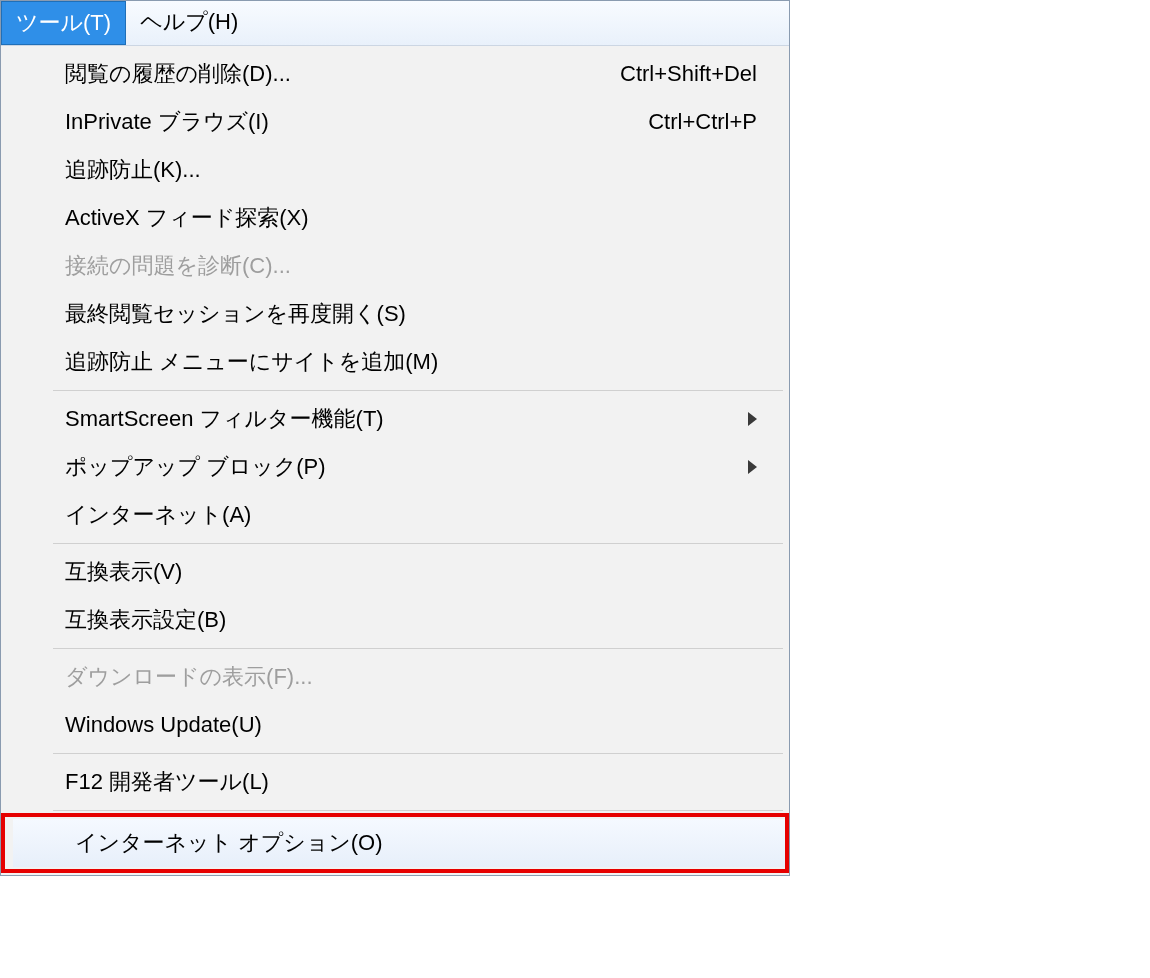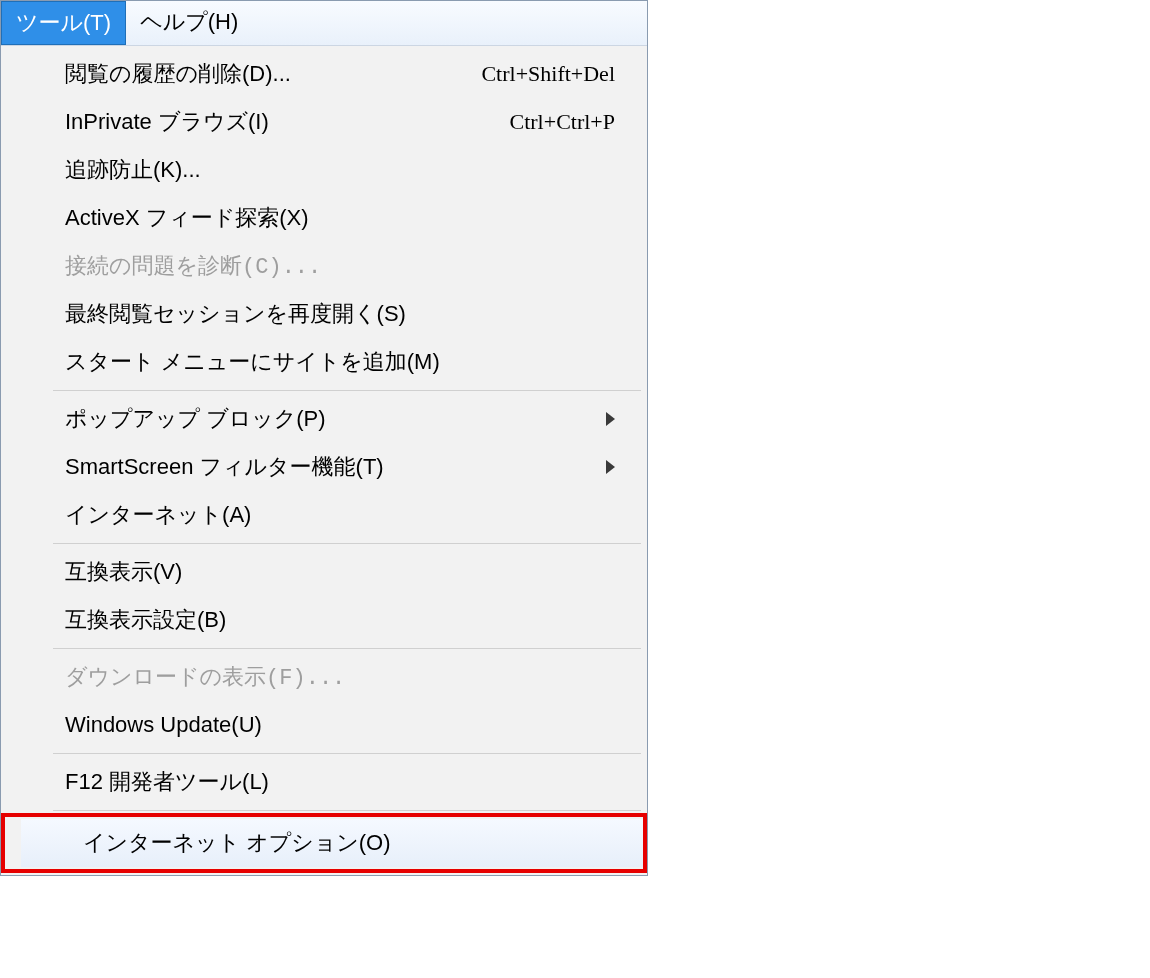--- a/index.html
+++ b/index.html
@@ -4,21 +4,21 @@
 <style>
   * { box-sizing: border-box; margin: 0; padding: 0; }
   body {
     font-family: "Meiryo", "Yu Gothic", "MS PGothic", sans-serif;
     font-size: 22px;
     background: #ffffff;
     width: 1150px;
     height: 978px;
   }
   .menu-container {
-    width: 648px;
+    width: 790px;
     border: 1px solid #8a9bb0;
     background: #f2f2f2;
   }
   .menubar {
     display: flex;
     background: linear-gradient(#f8fbff, #e9f1fb);
     border-bottom: 1px solid #ccd6e3;
   }
   .menubar-item {
     padding: 6px 14px 6px 14px;
@@ -43,47 +43,45 @@
     padding-right: 30px;
     cursor: default;
   }
   .menu-item .label {
     flex: 1;
     color: #000;
     white-space: nowrap;
   }
   .menu-item.disabled .label {
     color: #9e9e9e;
-    font-family: Liberation Mono, monospace;
   }
   .menu-item .shortcut {
     color: #000;
     white-space: nowrap;
     margin-left: 20px;
-    font-family: Liberation Serif, serif;
   }
   .menu-item .submenu-arrow {
     width: 0; height: 0;
     border-top: 7px solid transparent;
     border-bottom: 7px solid transparent;
     border-left: 9px solid #3a3a3a;
     margin-left: 12px;
   }
   .menu-item.disabled .submenu-arrow {
     border-left-color: #b8b8b8;
   }
   .separator {
     height: 1px;
     background: #d0d0d0;
     margin: 4px 4px 4px 50px;
   }
   .highlight-box {
     border: 4px solid #e60000;
     margin: -2px -2px -2px -2px;
-    padding: 2px 0 2px 16px;
+    padding: 2px 0 2px 8px;
   }
   .highlight-box .menu-item {
     background: linear-gradient(#f5f9ff, #e7effa);
   }
 </style>
 </head>
 <body>
 
 <div class="menu-container">
 
@@ -112,31 +110,31 @@
     <div class="menu-item">
       <span class="label">ActiveX フィード探索(X)</span>
     </div>
     <div class="menu-item disabled">
       <span class="label">接続の問題を診断(C)...</span>
     </div>
     <div class="menu-item">
       <span class="label">最終閲覧セッションを再度開く(S)</span>
     </div>
     <div class="menu-item">
-      <span class="label">スタート メニューにサイトを追加(M)</span>
+      <span class="label">追跡防止 メニューにサイトを追加(M)</span>
     </div>
 
     <div class="separator"></div>
 
     <div class="menu-item">
-      <span class="label">ポップアップ ブロック(P)</span>
+      <span class="label">SmartScreen フィルター機能(T)</span>
       <span class="submenu-arrow"></span>
     </div>
     <div class="menu-item">
-      <span class="label">SmartScreen フィルター機能(T)</span>
+      <span class="label">ポップアップ ブロック(P)</span>
       <span class="submenu-arrow"></span>
     </div>
     <div class="menu-item">
       <span class="label">インターネット(A)</span>
     </div>
 
     <div class="separator"></div>
 
     <div class="menu-item">
       <span class="label">互換表示(V)</span>

